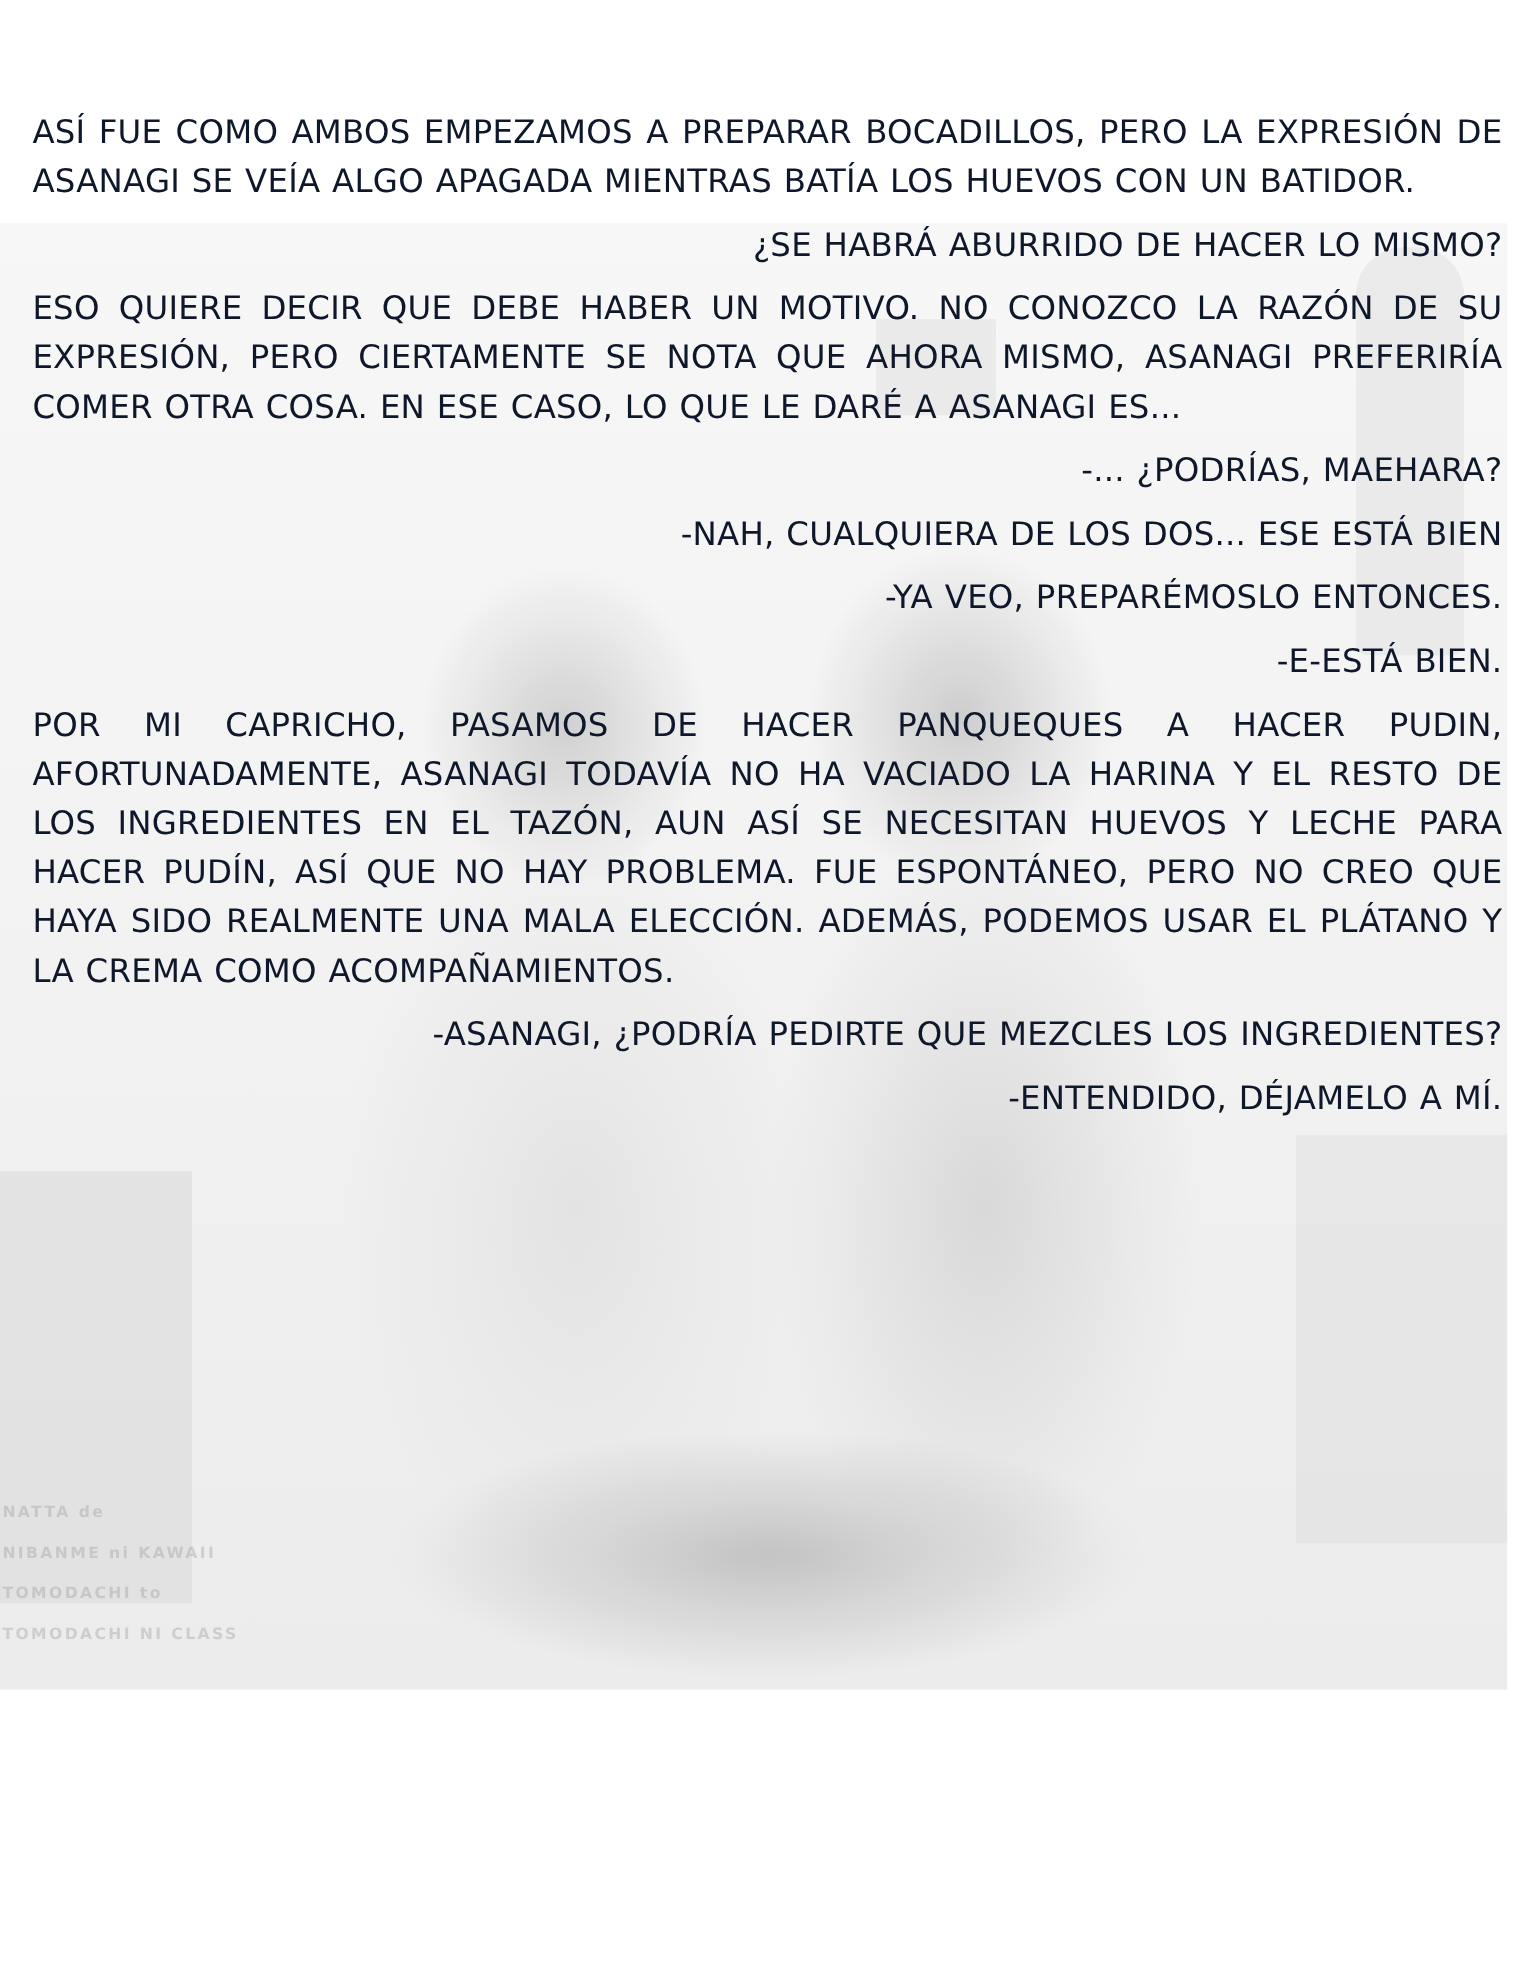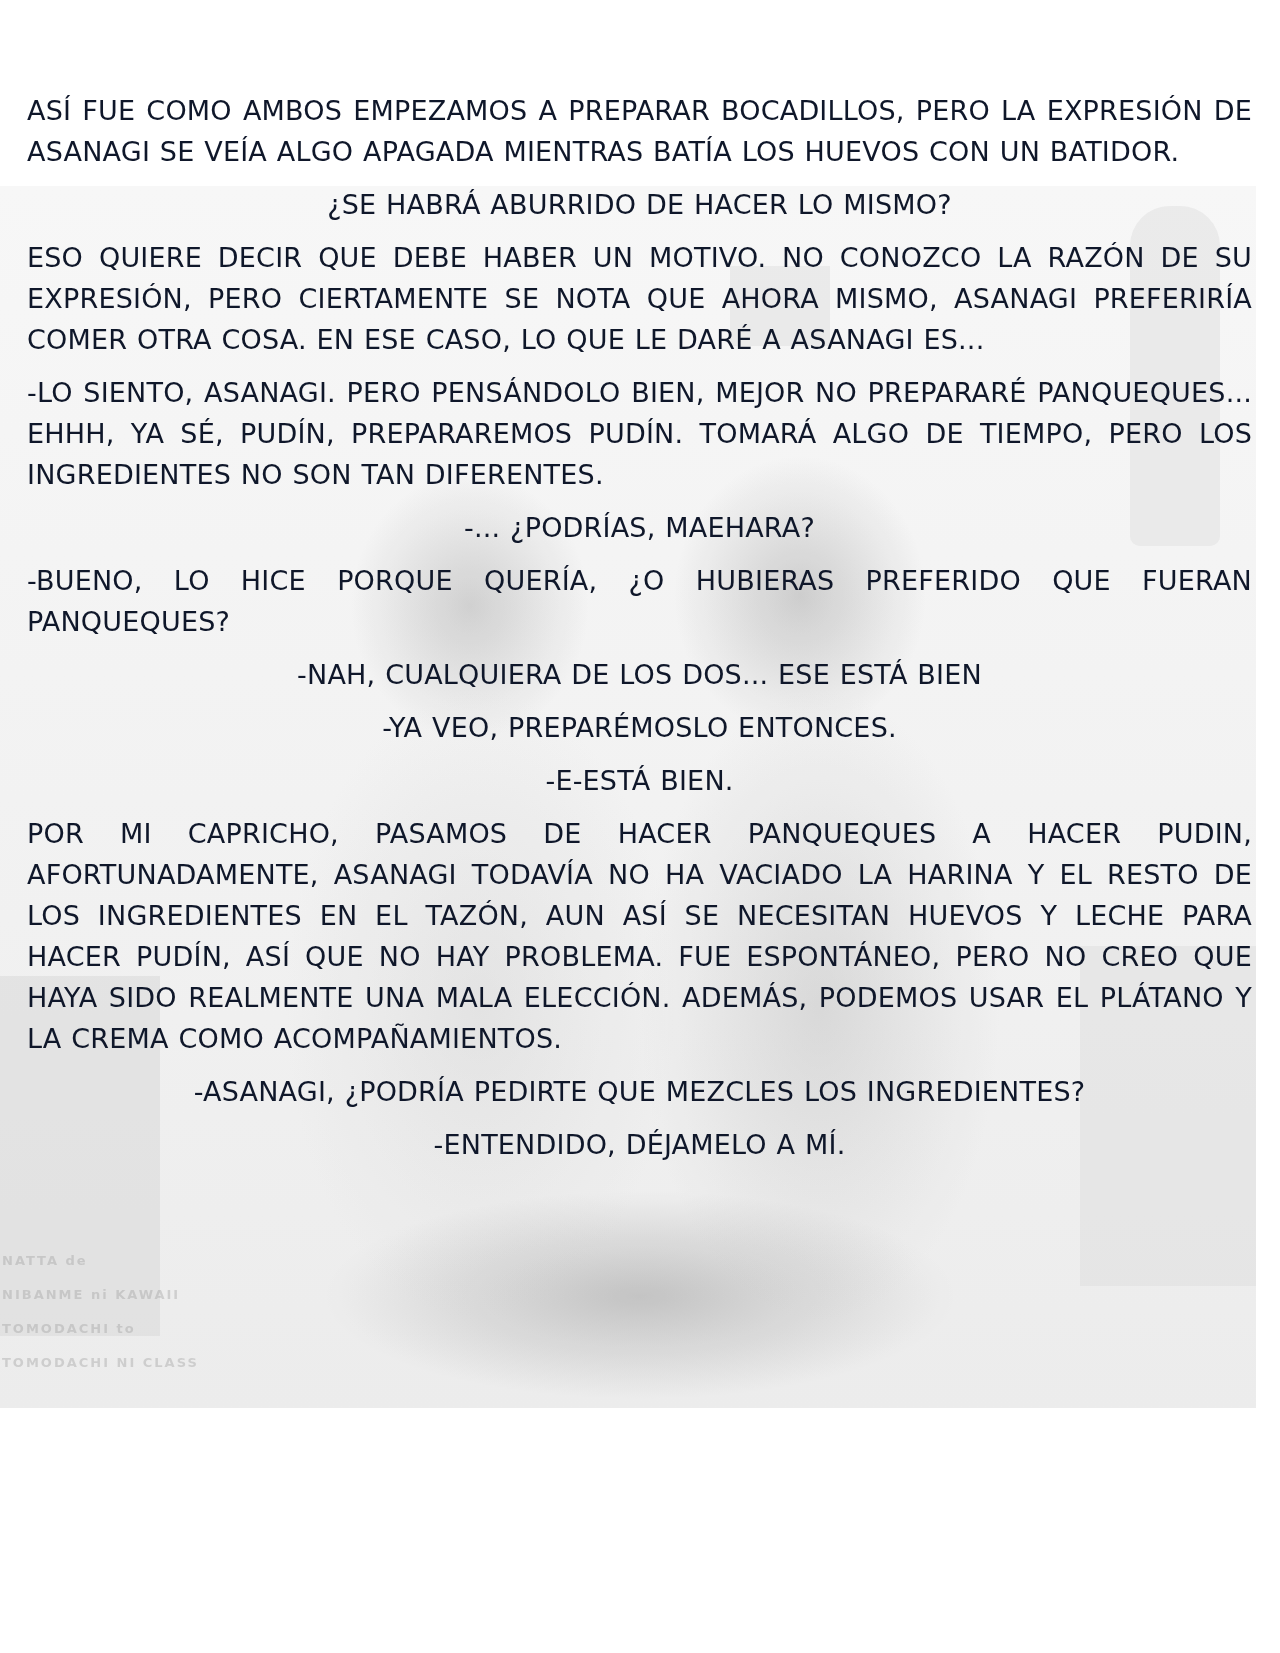--- a/index.html
+++ b/index.html
@@ -91,21 +91,21 @@
       font-size: 27px;
       line-height: 41px;
       color: #0f172a;
       text-transform: uppercase;
       text-align: justify;
       letter-spacing: 0.2px;
       word-spacing: 1px;
       position: relative;
     }
     .para.short {
-      text-align: center;
+      text-align: right;
     }
   </style>
 </head>
 <body>
 
 <div class="page">
 
   <div class="bg-illustration">
     <div class="panel-top"></div>
     <div class="ribbon"></div>
@@ -117,23 +117,21 @@
     <div>NATTA de</div>
     <div>NIBANME ni KAWAII</div>
     <div>TOMODACHI to</div>
     <div>TOMODACHI NI CLASS</div>
   </div>
 
   <div class="content">
     <p class="para">Así fue como ambos empezamos a preparar bocadillos, pero la expresión de Asanagi se veía algo apagada mientras batía los huevos con un batidor.</p>
     <p class="para short">¿Se habrá aburrido de hacer lo mismo?</p>
     <p class="para">Eso quiere decir que debe haber un motivo. No conozco la razón de su expresión, pero ciertamente se nota que ahora mismo, Asanagi preferiría comer otra cosa. En ese caso, lo que le daré a Asanagi es...</p>
-    <p class="para">-Lo siento, Asanagi. Pero pensándolo bien, mejor no prepararé panqueques... Ehhh, ya sé, pudín, prepararemos pudín. Tomará algo de tiempo, pero los ingredientes no son tan diferentes.</p>
     <p class="para short">-... ¿Podrías, Maehara?</p>
-    <p class="para">-Bueno, lo hice porque quería, ¿o hubieras preferido que fueran panqueques?</p>
     <p class="para short">-Nah, cualquiera de los dos... ese está bien</p>
     <p class="para short">-Ya veo, preparémoslo entonces.</p>
     <p class="para short">-E-está bien.</p>
     <p class="para">Por mi capricho, pasamos de hacer panqueques a hacer pudin, afortunadamente, Asanagi todavía no ha vaciado la harina y el resto de los ingredientes en el tazón, aun así se necesitan huevos y leche para hacer pudín, así que no hay problema. Fue espontáneo, pero no creo que haya sido realmente una mala elección. Además, podemos usar el plátano y la crema como acompañamientos.</p>
     <p class="para short">-Asanagi, ¿podría pedirte que mezcles los ingredientes?</p>
     <p class="para short">-Entendido, déjamelo a mí.</p>
   </div>
 
 </div>
 

